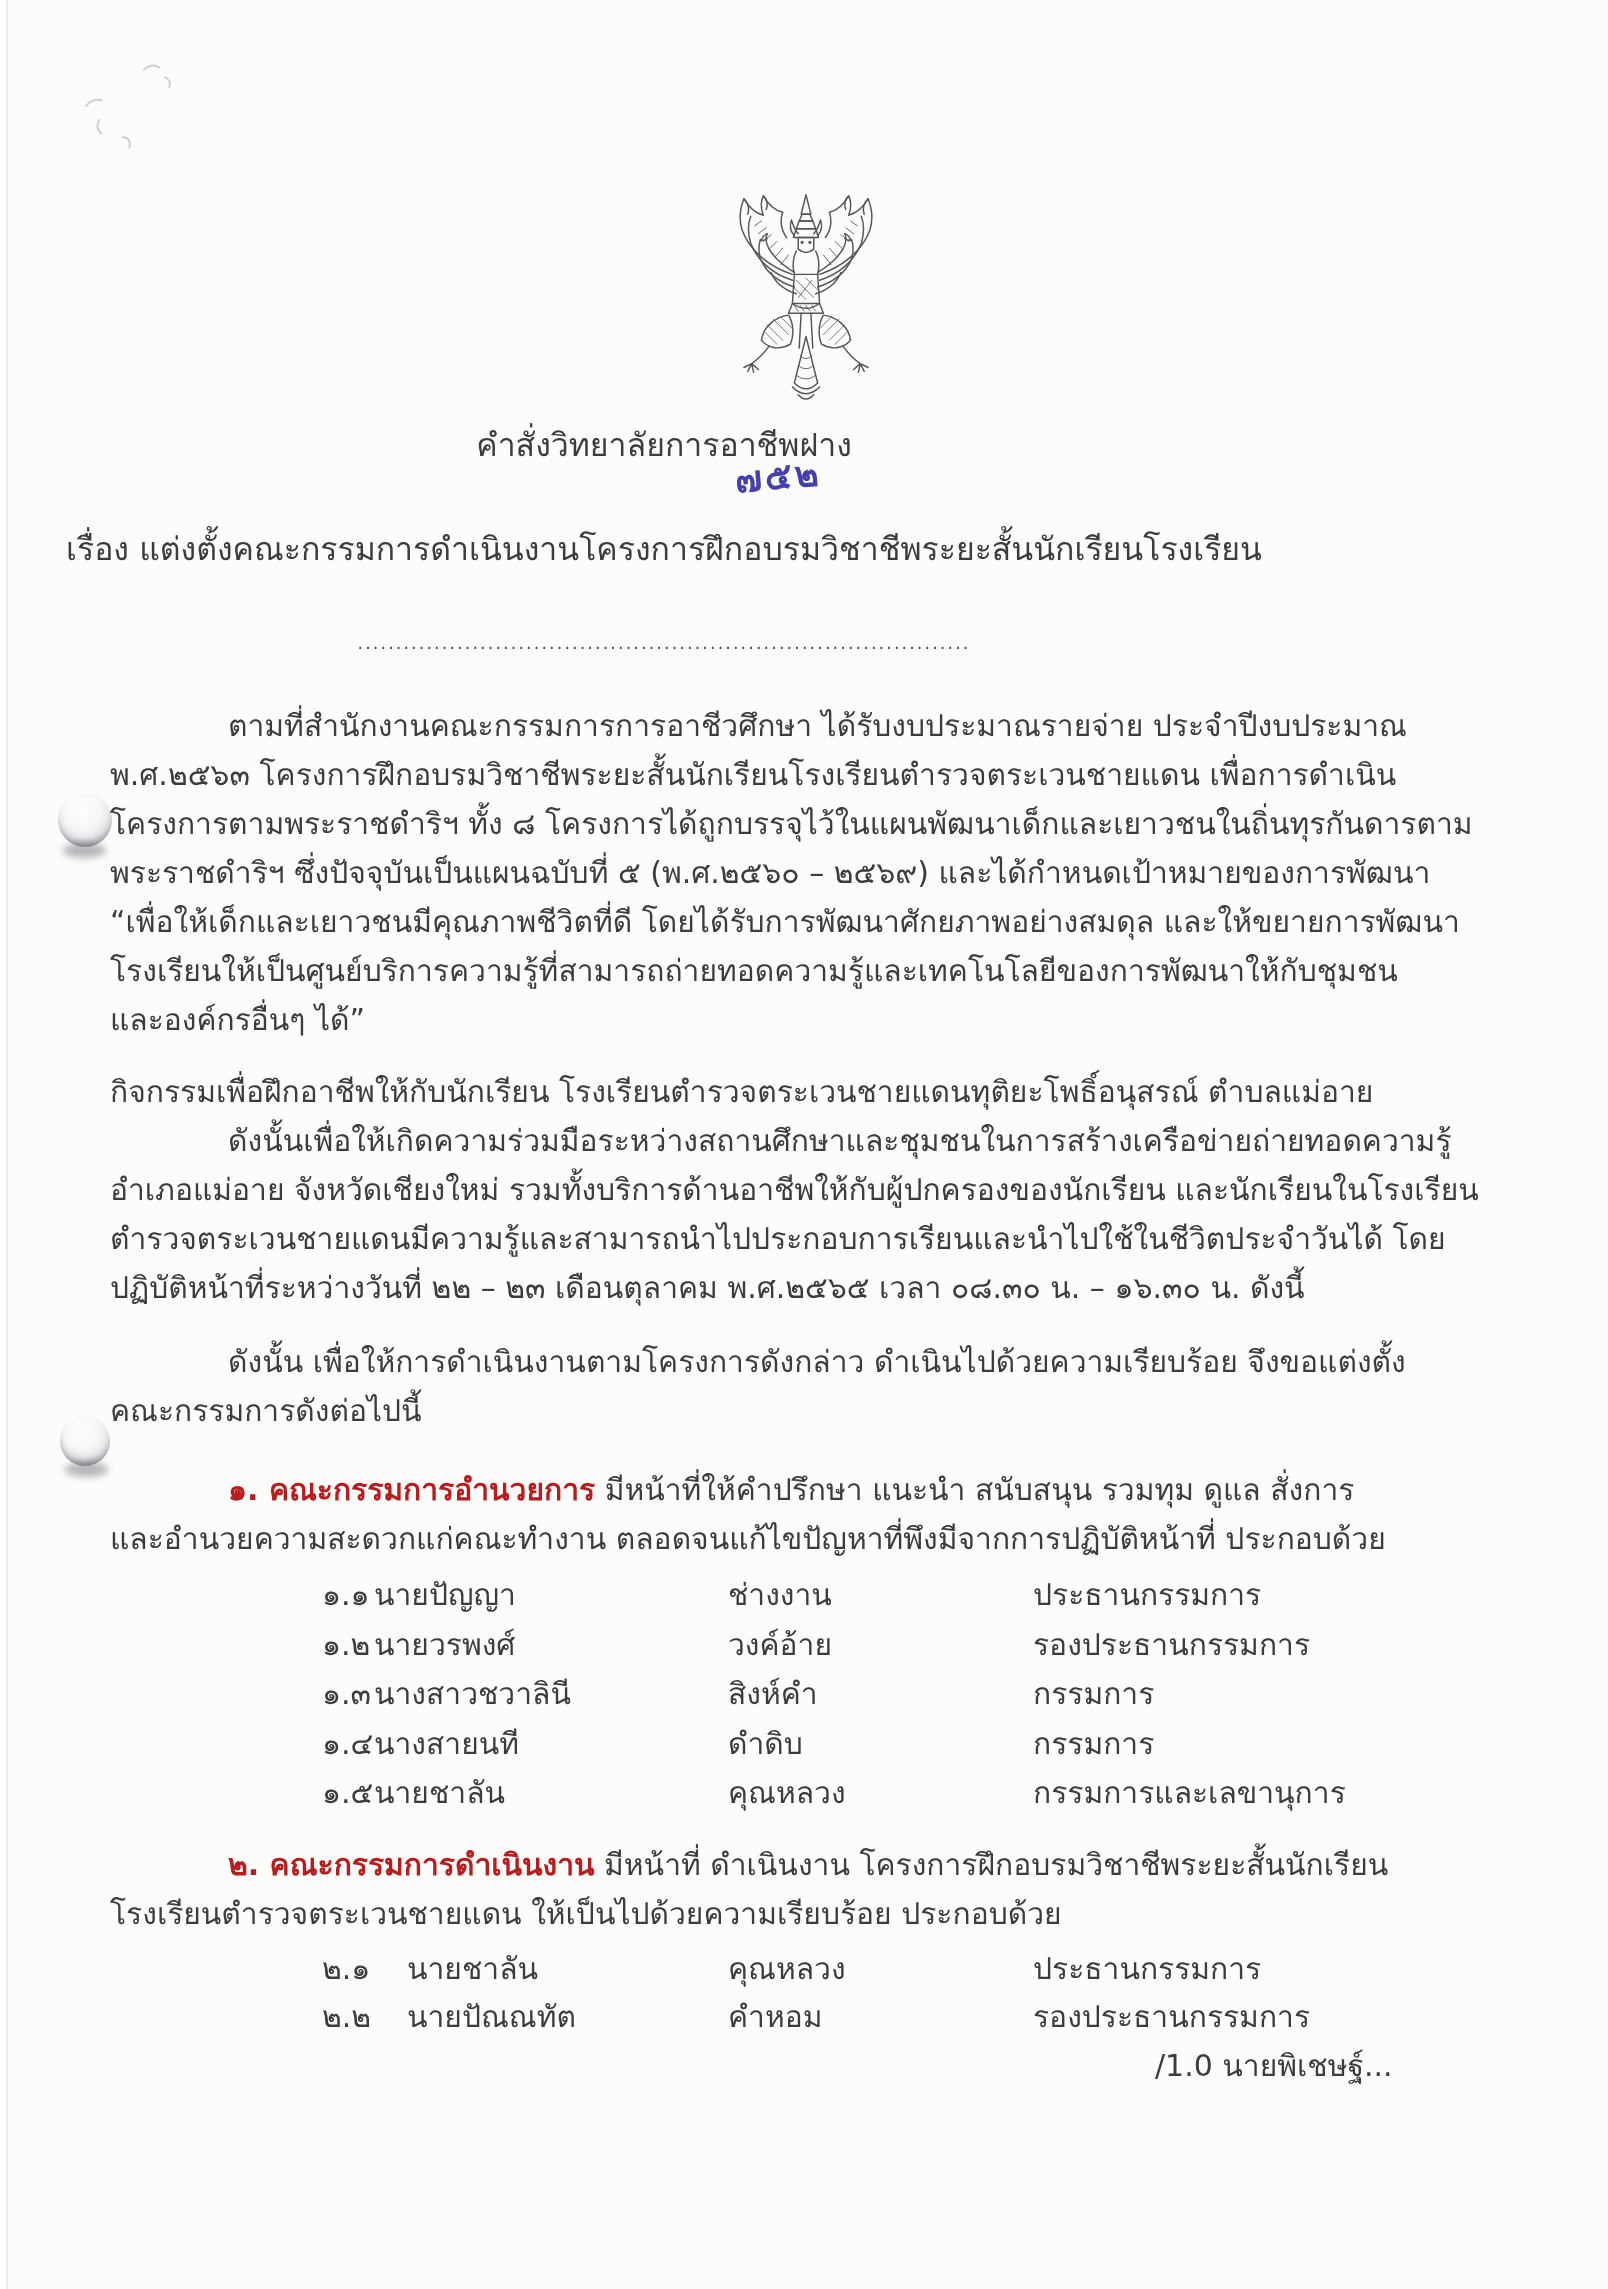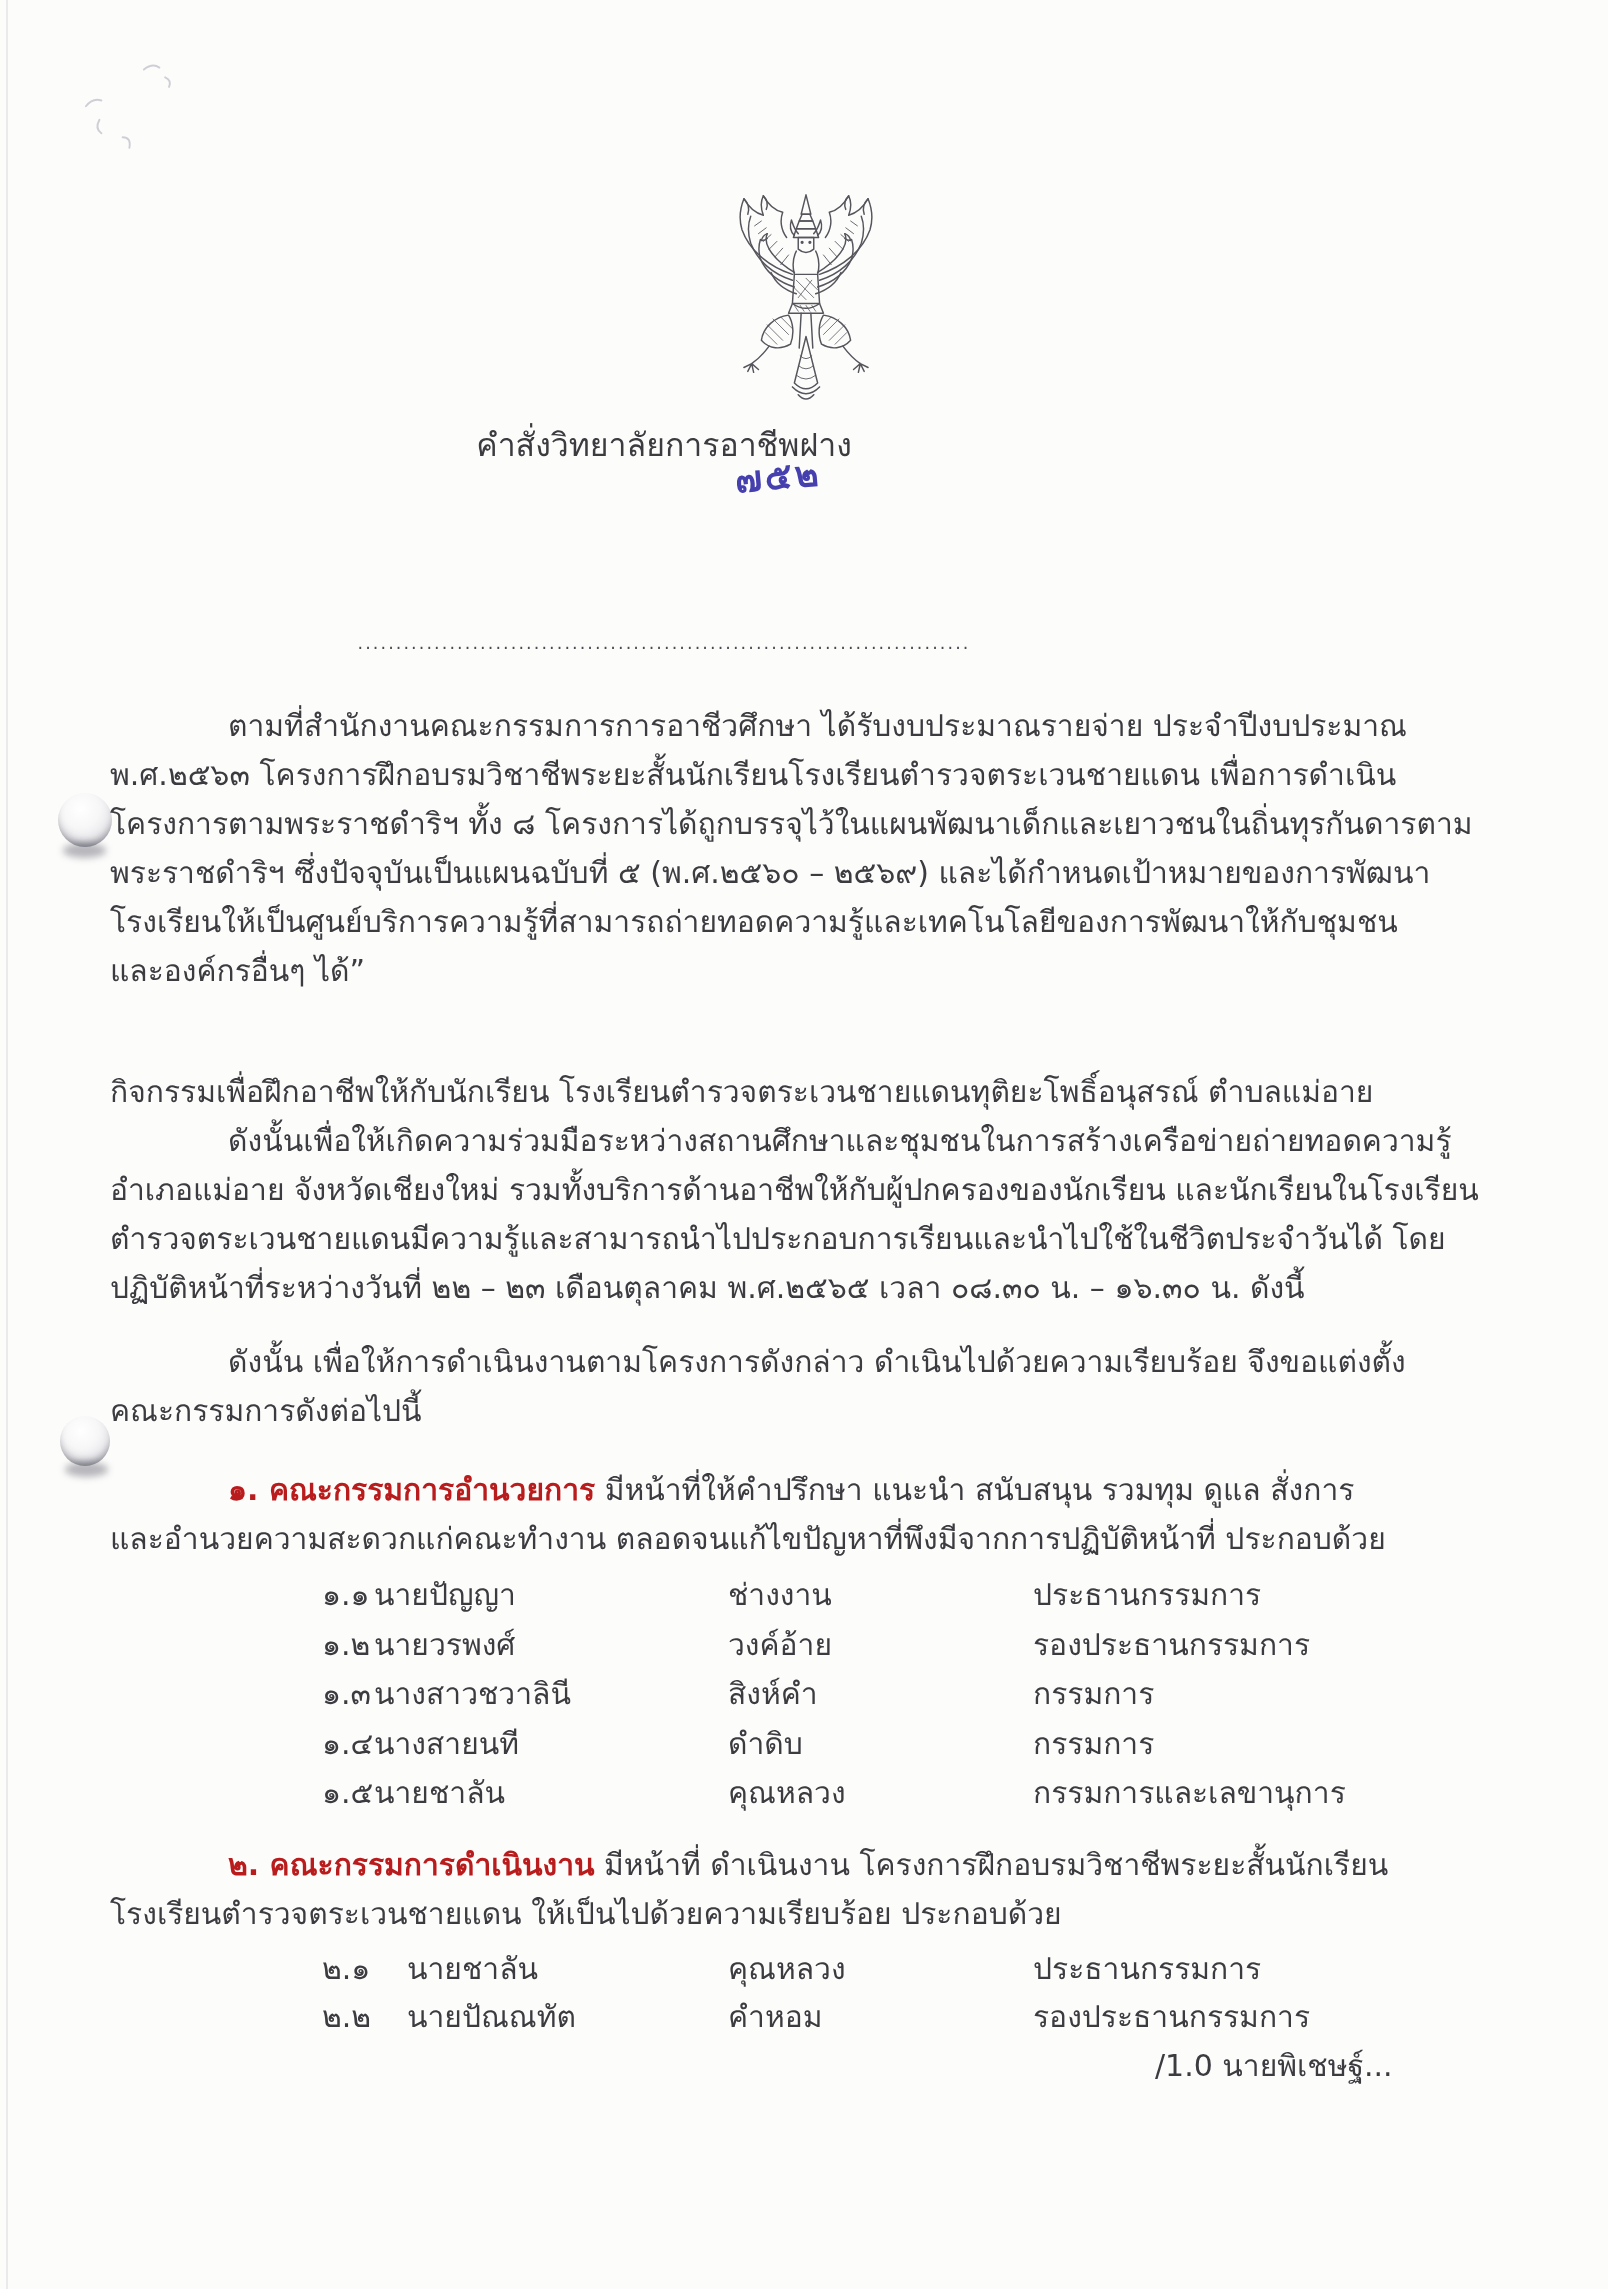--- a/index.html
+++ b/index.html
@@ -145,28 +145,30 @@
     </g>
   </svg>
 
   <div class="hole hole-1"></div>
   <div class="hole hole-2"></div>
 
   <div class="centered doc-title">คำสั่งวิทยาลัยการอาชีพฝาง</div>
 
   <div class="handwritten">๗๕๒</div>
 
+  <div class="centered doc-subject1">เรื่อง แต่งตั้งคณะกรรมการดำเนินงานโครงการฝึกอบรมวิชาชีพระยะสั้นนักเรียนโรงเรียน</div>
 
   <div class="centered separator">................................................................................</div>
 
   <div class="para p1">
     <div class="bline indent">ตามที่สำนักงานคณะกรรมการการอาชีวศึกษา ได้รับงบประมาณรายจ่าย ประจำปีงบประมาณ</div>
     <div class="bline">พ.ศ.๒๕๖๓ โครงการฝึกอบรมวิชาชีพระยะสั้นนักเรียนโรงเรียนตำรวจตระเวนชายแดน เพื่อการดำเนิน</div>
     <div class="bline">โครงการตามพระราชดำริฯ ทั้ง ๘ โครงการได้ถูกบรรจุไว้ในแผนพัฒนาเด็กและเยาวชนในถิ่นทุรกันดารตาม</div>
     <div class="bline">พระราชดำริฯ ซึ่งปัจจุบันเป็นแผนฉบับที่ ๕ (พ.ศ.๒๕๖๐ – ๒๕๖๙) และได้กำหนดเป้าหมายของการพัฒนา</div>
+    <div class="bline">“เพื่อให้เด็กและเยาวชนมีคุณภาพชีวิตที่ดี โดยได้รับการพัฒนาศักยภาพอย่างสมดุล และให้ขยายการพัฒนา</div>
     <div class="bline">โรงเรียนให้เป็นศูนย์บริการความรู้ที่สามารถถ่ายทอดความรู้และเทคโนโลยีของการพัฒนาให้กับชุมชน</div>
     <div class="bline">และองค์กรอื่นๆ ได้”</div>
   </div>
 
   <div class="para p2">
     <div class="bline">กิจกรรมเพื่อฝึกอาชีพให้กับนักเรียน โรงเรียนตำรวจตระเวนชายแดนทุติยะโพธิ์อนุสรณ์ ตำบลแม่อาย</div>
     <div class="bline indent">ดังนั้นเพื่อให้เกิดความร่วมมือระหว่างสถานศึกษาและชุมชนในการสร้างเครือข่ายถ่ายทอดความรู้</div>
     <div class="bline">อำเภอแม่อาย จังหวัดเชียงใหม่ รวมทั้งบริการด้านอาชีพให้กับผู้ปกครองของนักเรียน และนักเรียนในโรงเรียน</div>
     <div class="bline">ตำรวจตระเวนชายแดนมีความรู้และสามารถนำไปประกอบการเรียนและนำไปใช้ในชีวิตประจำวันได้ โดย</div>
     <div class="bline">ปฏิบัติหน้าที่ระหว่างวันที่ ๒๒ – ๒๓ เดือนตุลาคม พ.ศ.๒๕๖๕ เวลา ๐๘.๓๐ น. – ๑๖.๓๐ น. ดังนี้</div>

